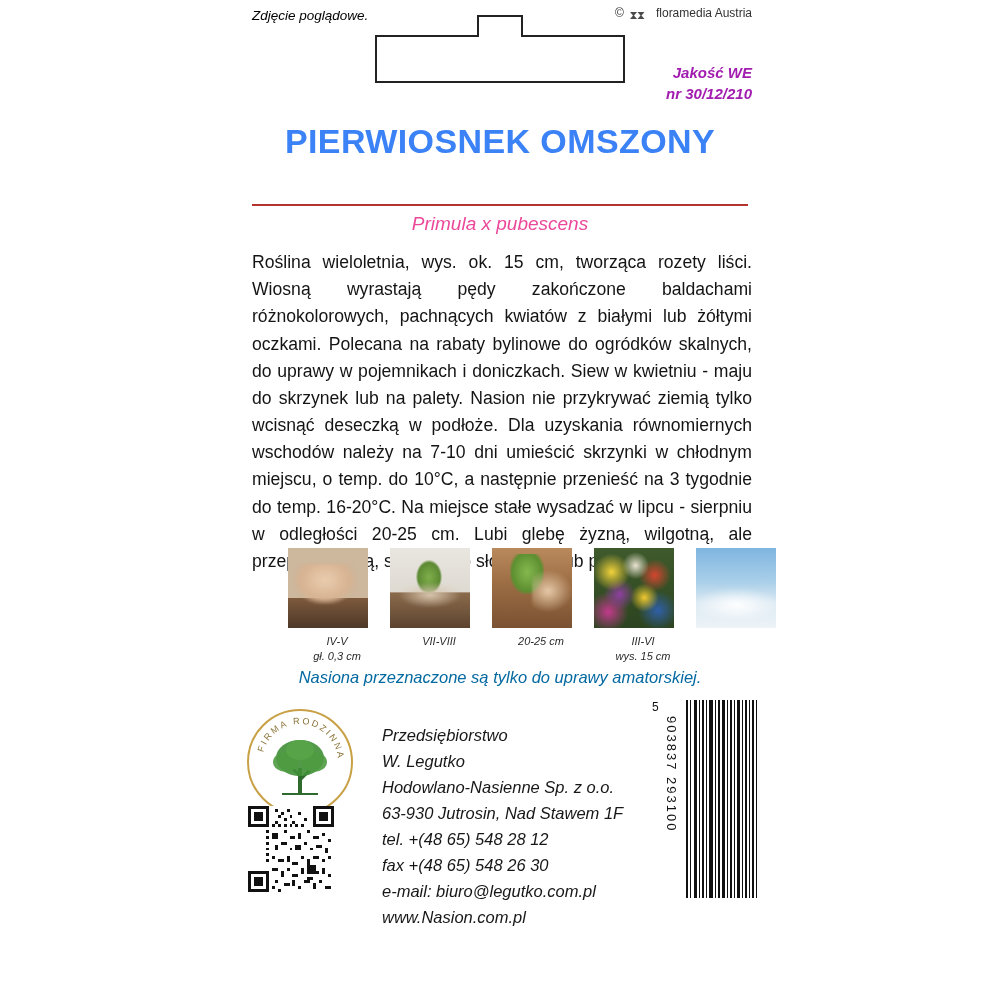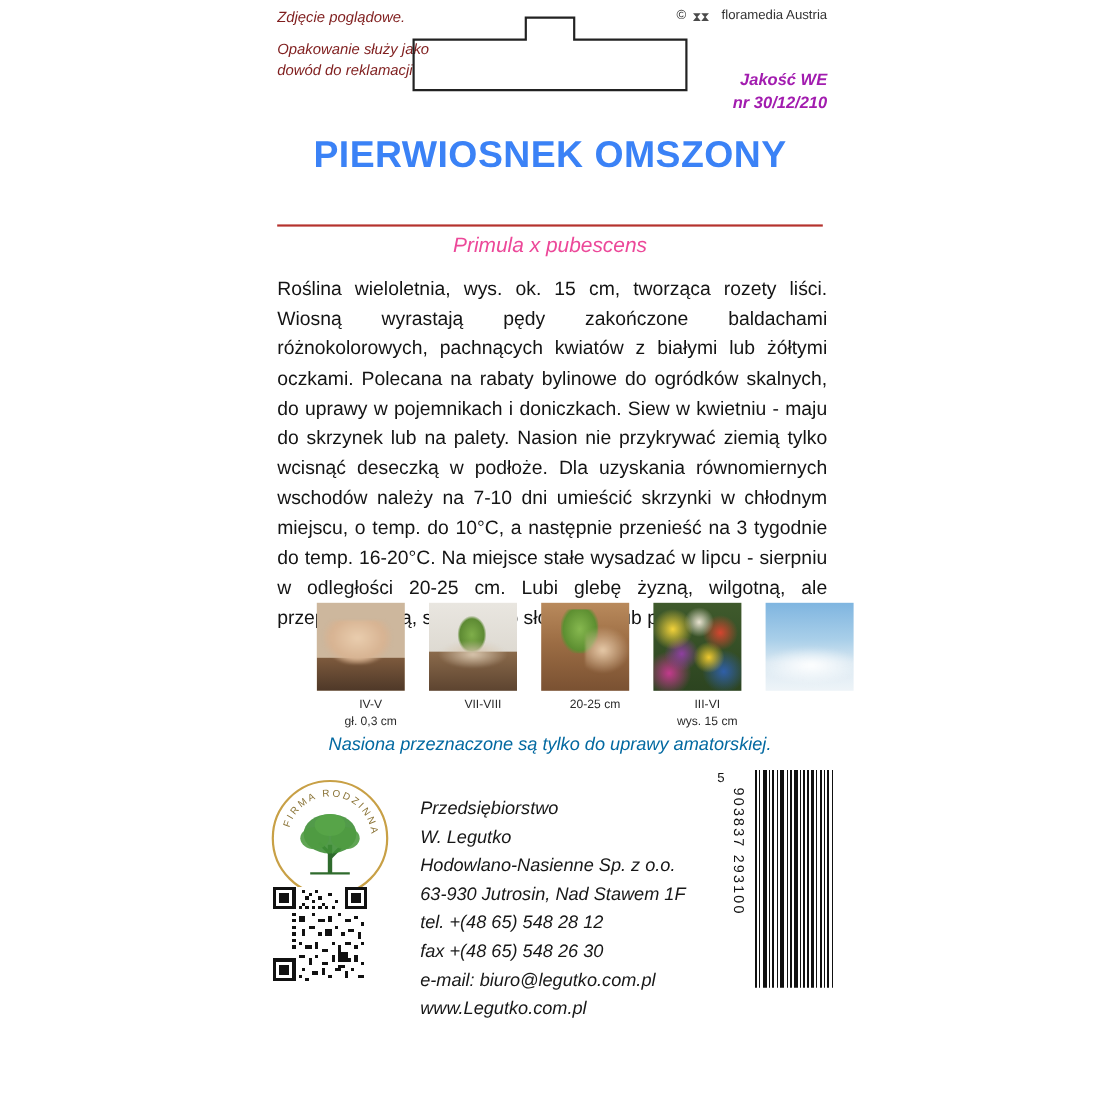--- a/index.html
+++ b/index.html
@@ -23,21 +23,21 @@
   }
 
   
   .top-note {
     position: absolute;
     left: 252px;
     top: 6px;
     width: 150px;
     font-style: italic;
     font-size: 13.5px;
-    color: #7f1d1d;
+    color: #000000;
     line-height: 1.42;
   }
   .top-note .line1 { margin-bottom: 10px; }
 
   .floramedia {
     position: absolute;
     right: 248px;
     top: 6px;
     font-size: 12px;
     color: #333;
@@ -123,20 +123,21 @@
   
   .picto-row {
     position: absolute;
     left: 288px;
     top: 548px;
     display: flex;
     gap: 4px;
   }
   .picto {
     width: 98px;
+    font-style: italic;
   }
   .picto .img {
     width: 80px;
     height: 80px;
     border: 0;
     position: relative;
     overflow: hidden;
   }
   .picto .cap {
     text-align: center;
@@ -291,21 +292,20 @@
     height: 198px;
   }
 </style>
 </head>
 <body>
 
 <div class="packet">
 
   <div class="top-note">
     <div class="line1">Zdjęcie poglądowe.</div>
-    <div>Opakowanie służy jako dowód do reklamacji</div>
   </div>
 
   <div class="floramedia">
     <span>©</span>
     <span class="fm-logo">
       <svg width="22" height="9" viewBox="0 0 22 9">
         <path d="M1 1 L8 1 L5 4.5 L8 8 L1 8 L4 4.5 Z" fill="#4a4a4a"></path>
         <path d="M8.5 1 L15.5 1 L12.5 4.5 L15.5 8 L8.5 8 L11.5 4.5 Z" fill="#4a4a4a"></path>
       </svg>
     </span>
@@ -492,21 +492,21 @@
   </div>
 
   <div class="address">
     <div>Przedsiębiorstwo</div>
     <div>W. Legutko</div>
     <div>Hodowlano-Nasienne Sp. z o.o.</div>
     <div>63-930 Jutrosin, Nad Stawem 1F</div>
     <div>tel. +(48 65) 548 28 12</div>
     <div>fax +(48 65) 548 26 30</div>
     <div>e-mail: biuro@legutko.com.pl</div>
-    <div>www.Legutko.com.pl</div>
+    <div>www.Nasion.com.pl</div>
   </div>
 
   <div class="barcode-digit-left">5</div>
   <div class="barcode-num">903837 293100</div>
   <div class="bars">
     <svg width="74" height="198" viewBox="0 0 74 198" shape-rendering="crispEdges">
       <rect width="74" height="198" fill="#ffffff"></rect>
       <g fill="#111111">
         <rect x="2" y="0" width="2" height="198"></rect>
         <rect x="6" y="0" width="1" height="198"></rect>

